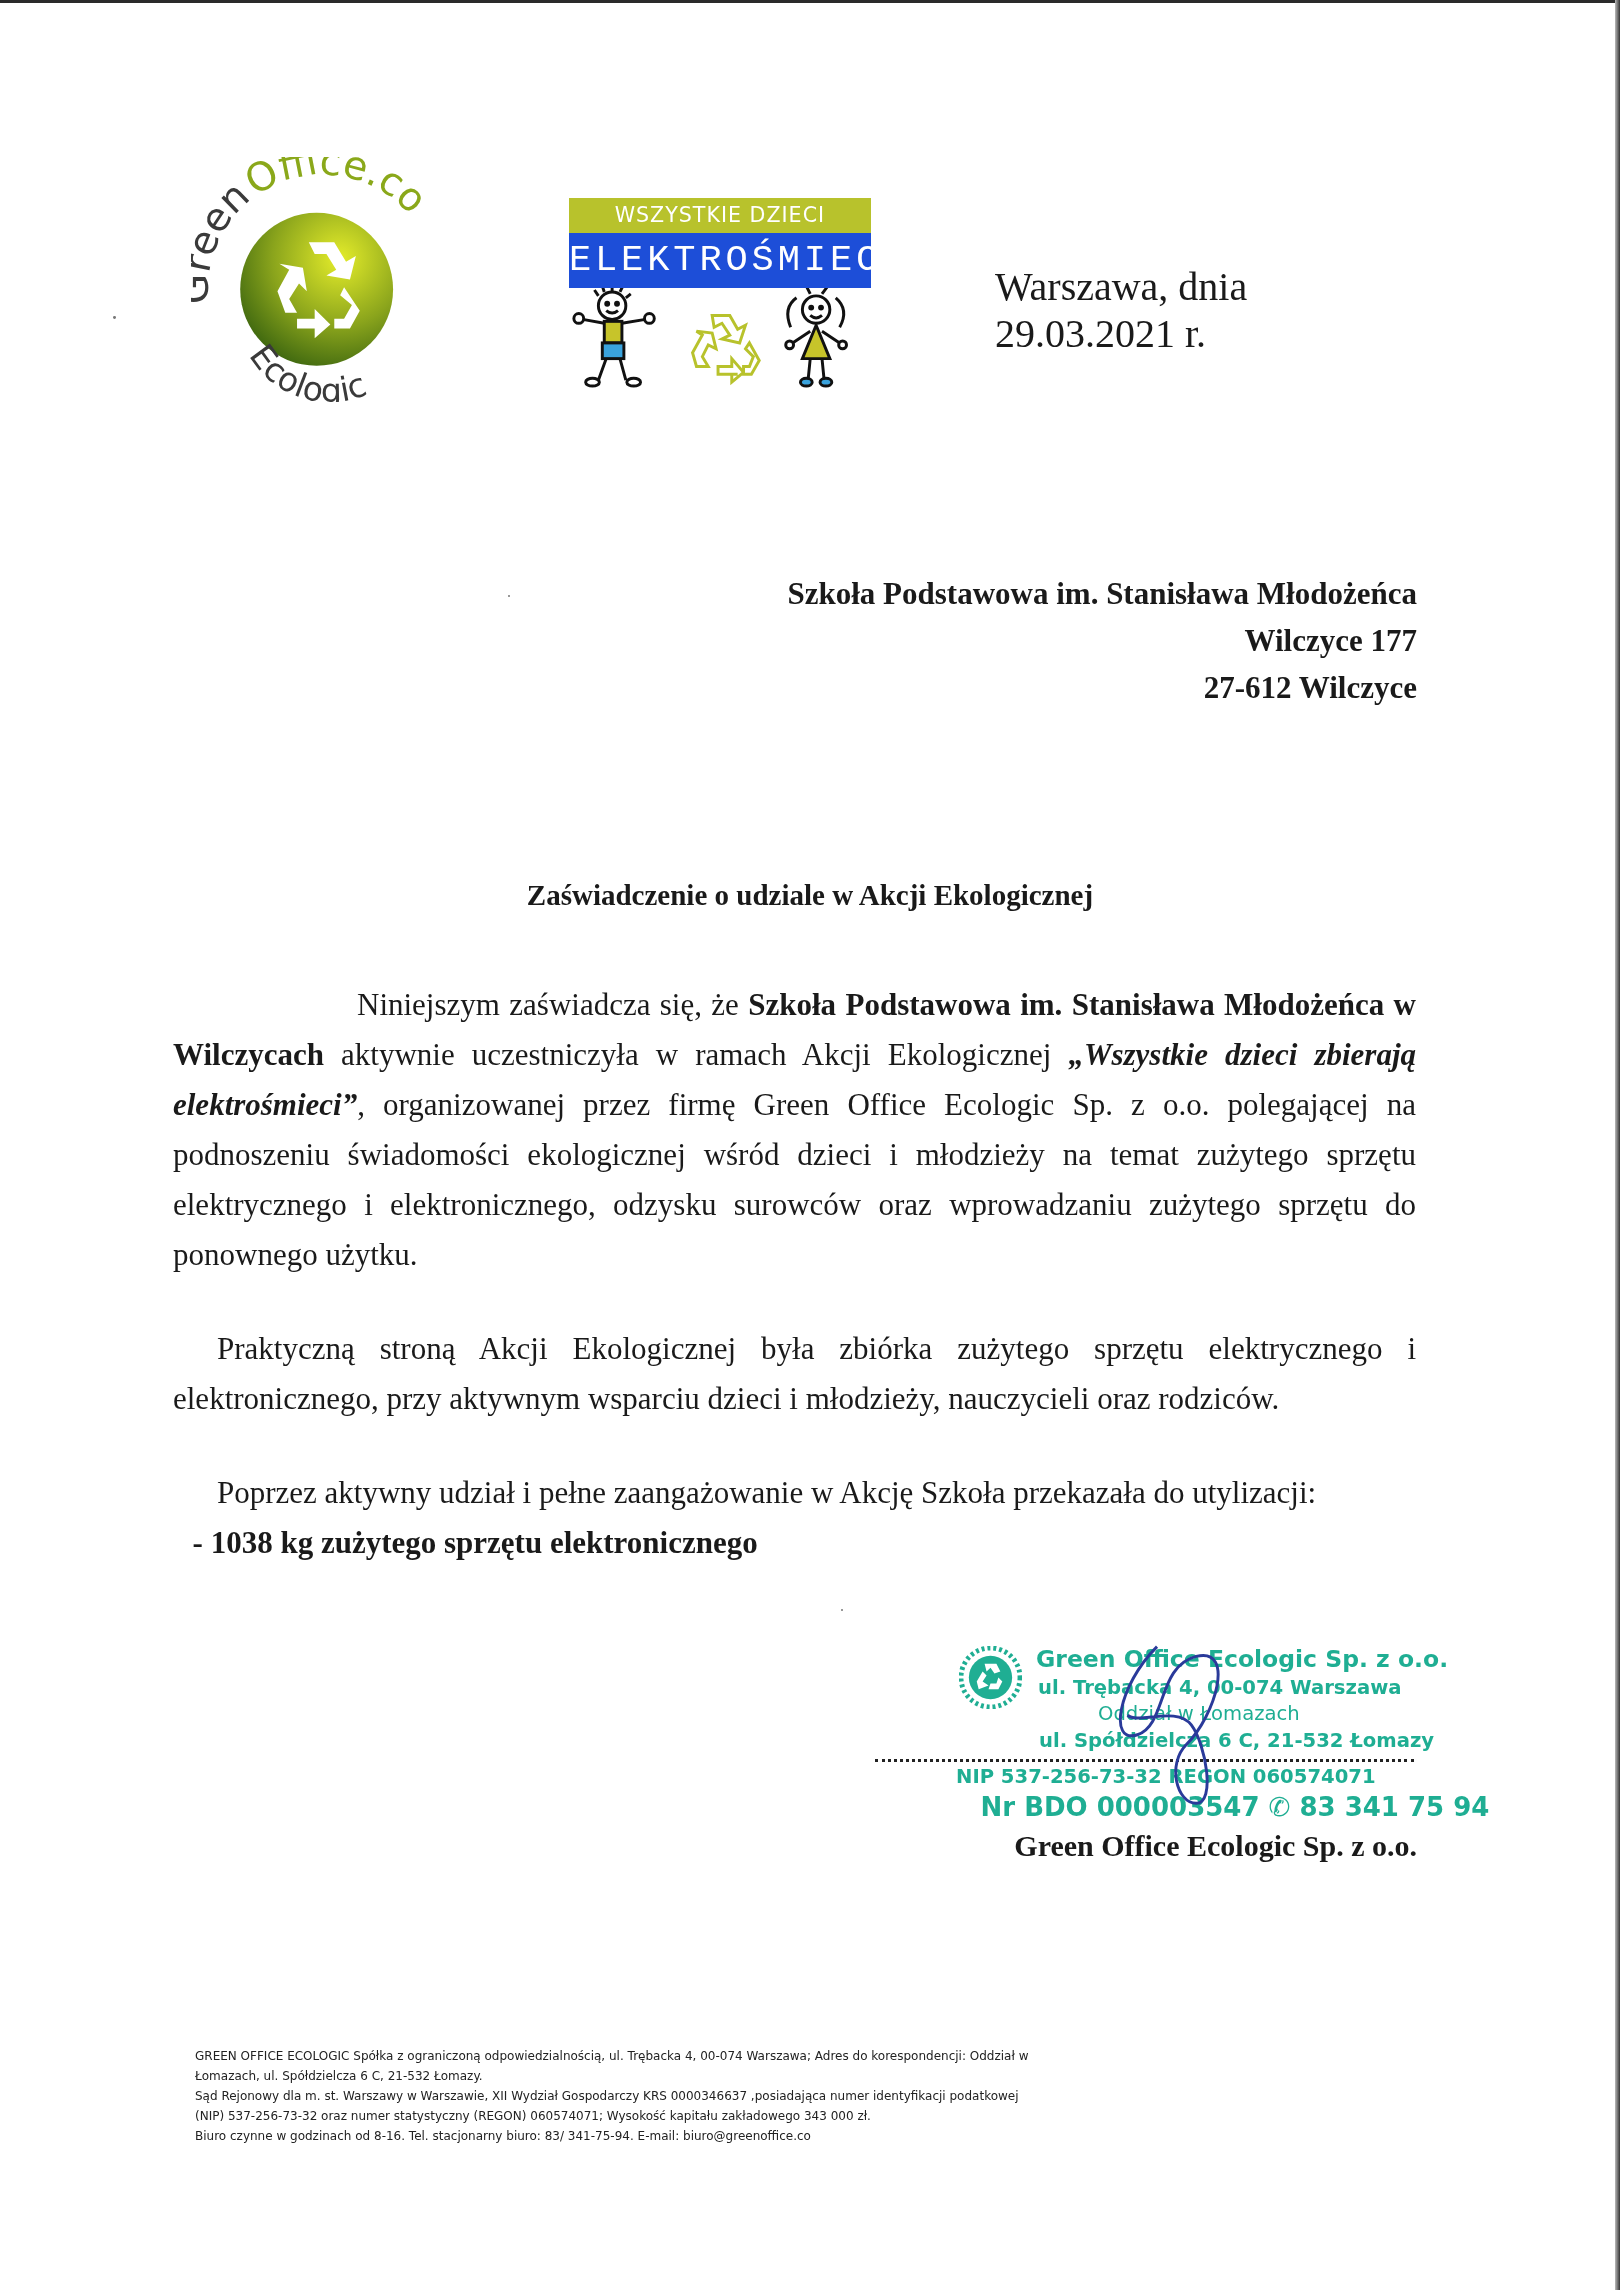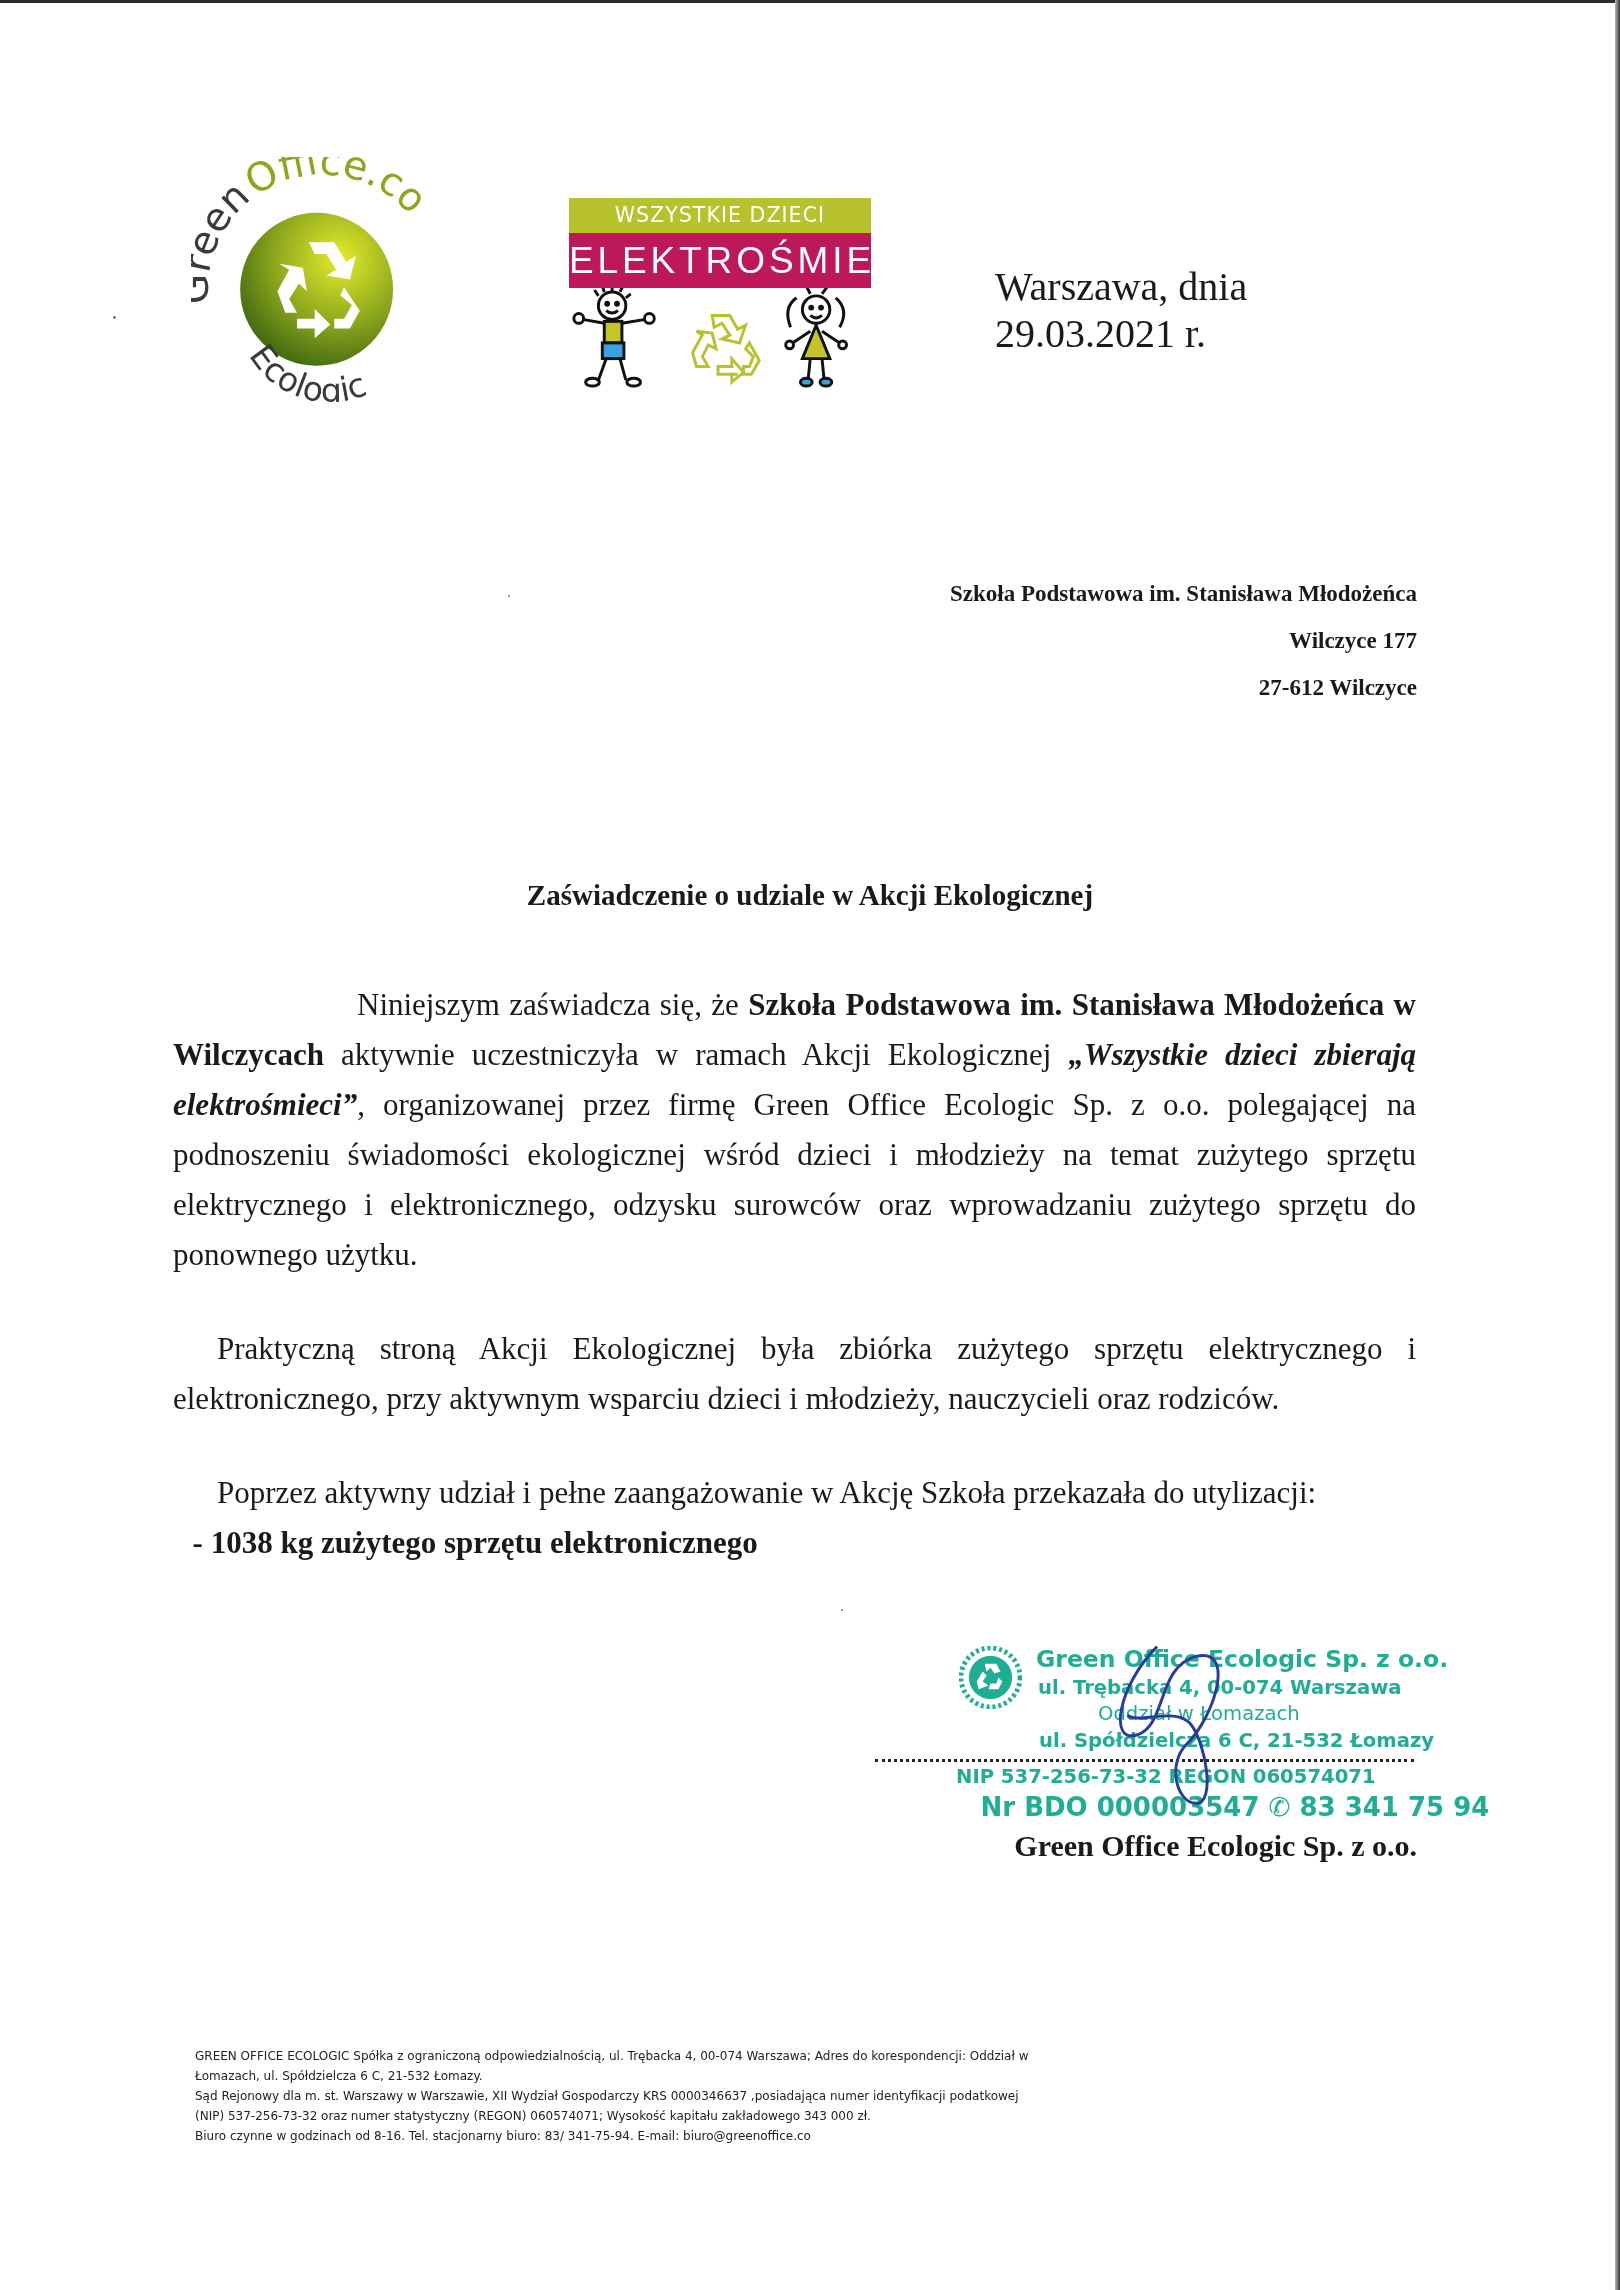--- a/index.html
+++ b/index.html
@@ -7,27 +7,27 @@
   .page { position: absolute; left: 0; top: 0; width: 1620px; height: 2291px; background: #fff; }
   .scan-edge-top { position: absolute; left: 0; top: 0; width: 1620px; height: 2.9px; background: #2a2a2a; }
   .scan-edge-right { position: absolute; right: 0; top: 0; width: 4.9px; height: 2291px; background: linear-gradient(to right, #bbb, #333); }
 
   
   .go-logo { position: absolute; left: 191px; top: 157px; width: 265px; height: 245px; }
   
   .el-logo { position: absolute; left: 565px; top: 198px; width: 310px; height: 192px; }
   .el-top { position: absolute; left: 3.9px; top: 0; width: 302px; height: 35px; background: #b8c22c; color: #fff;
             font-family: "DejaVu Sans", sans-serif; font-size: 20.6px; letter-spacing: 1px; text-align: center; line-height: 35px; }
-  .el-mid { position: absolute; left: 3.9px; top: 35px; width: 302px; height: 55px; background: #be185d; color: #fff;
-            font-family: Liberation Sans, sans-serif; font-size: 37px; letter-spacing: 3.9px; text-align: center; line-height: 55px; }
+  .el-mid { position: absolute; left: 3.9px; top: 35px; width: 302px; height: 55px; background: #1d4ed8; color: #fff;
+            font-family: Liberation Mono, monospace; font-size: 37px; letter-spacing: 3.9px; text-align: center; line-height: 55px; }
   .el-art { position: absolute; left: 0; top: 90px; width: 310px; height: 102px; }
 
   .date { position: absolute; left: 995px; top: 263px; width: 424px; text-align: left; font-size: 40px; }
 
-  .addressee { position: absolute; left: 588px; top: 570px; width: 829px; text-align: right; font-weight: bold; font-size: 23px; line-height: 47px; }
+  .addressee { position: absolute; left: 588px; top: 570px; width: 829px; text-align: right; font-weight: bold; font-size: 31px; line-height: 47px; }
 
   .title { position: absolute; left: 294px; top: 879px; width: 1032px; text-align: center; font-weight: bold; font-size: 29px; }
 
   .body { position: absolute; left: 173px; top: 980px; width: 1243px; font-size: 31px; line-height: 50px; text-align: justify; }
   .body p { margin: 0; }
   .body .p1 { text-indent: 184px; }
   .body .p2, .body .p3 { text-indent: 44px; margin-top: 44px; }
   .body b { font-weight: bold; }
   .body i { font-style: italic; font-weight: bold; }
   .item { font-weight: bold; padding-left: 19.6px; text-indent: 0; }

